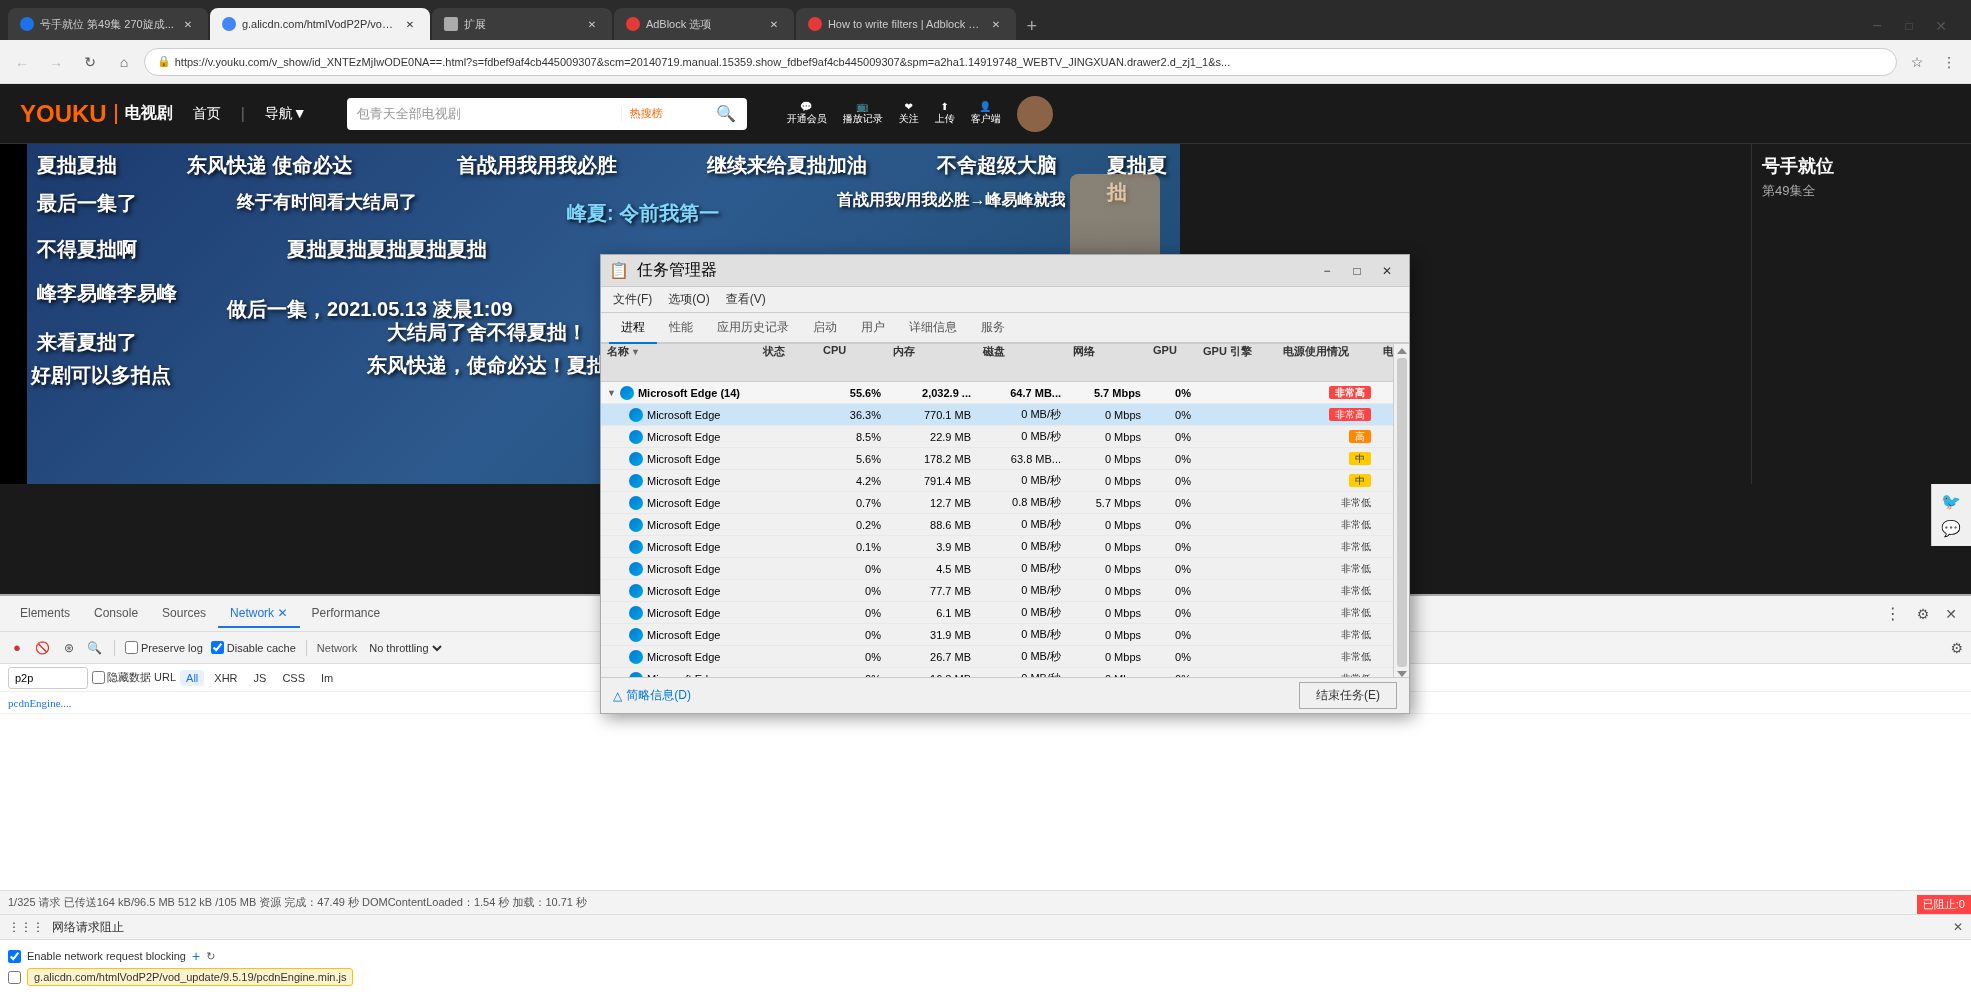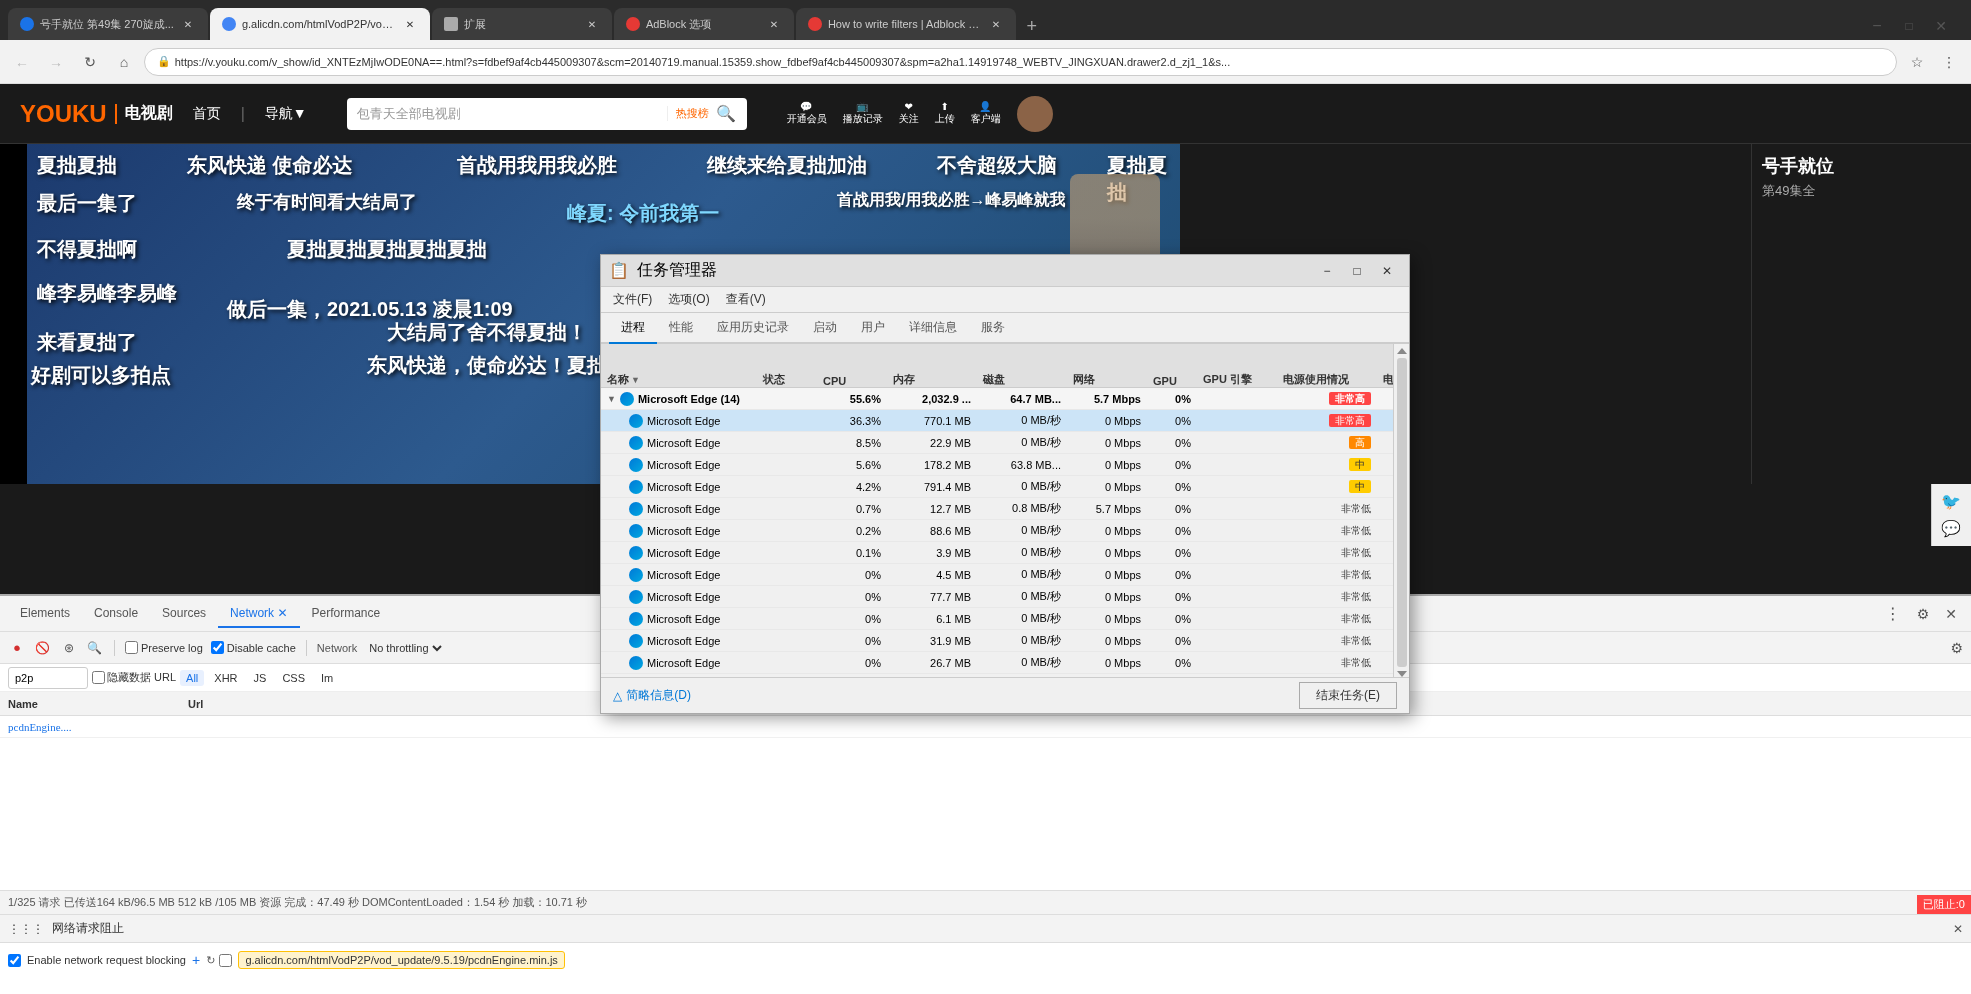--- a/index.html
+++ b/index.html
@@ -24,21 +24,21 @@
 
     
     .content-area { flex: 1; position: relative; overflow: hidden; }
 
     
     .youku-page { width: 100%; height: 100%; background: #1a1a1a; position: absolute; top: 0; left: 0; }
 
     
     .youku-header { background: #1a1a1a; height: 60px; display: flex; align-items: center; padding: 0 20px; gap: 20px; border-bottom: 1px solid #333; }
     .youku-logo { color: #ff6600; font-size: 28px; font-weight: bold; display: flex; align-items: center; gap: 4px; }
-    .youku-search { flex: 1; max-width: 400px; background: white; border-radius: 4px; height: 32px; display: flex; align-items: center; padding: 0 10px; margin: 1px 20px; }
+    .youku-search { flex: 1; max-width: 400px; background: white; border-radius: 4px; height: 32px; display: flex; align-items: center; padding: 0 10px; margin: 1px 20px; gap: 46px; }
     .youku-actions { display: flex; gap: 16px; color: white; font-size: 11px; align-items: center; }
 
     
     .video-area { width: 600px; height: 400px; background: #000; position: absolute; top: 60px; left: 0; overflow: hidden; }
     .video-overlay { width: 100%; height: 100%; background: linear-gradient(135deg, #1a3a5c 0%, #2c5282 50%, #1a3a5c 100%); display: flex; align-items: center; justify-content: center; position: relative; }
 
     
     .sidebar { position: absolute; right: 0; top: 0; bottom: 0; width: 220px; background: #1a1a1a; border-left: 1px solid #333; padding: 10px; }
 
     
@@ -73,39 +73,39 @@
     .request-row { display: flex; height: 22px; align-items: center; border-bottom: 1px solid #f0f0f0; cursor: pointer; }
     .request-cell { padding: 0 8px; overflow: hidden; text-overflow: ellipsis; white-space: nowrap; font-family: Liberation Serif, serif; }
 
     
     .status-bar { background: #f3f3f3; height: 24px; display: flex; align-items: center; padding: 0 8px; font-size: 11px; color: #555; border-top: 1px solid #ddd; }
 
     
     .network-block-panel { background: #fff; border-top: 1px solid #ddd; height: 80px; display: flex; flex-direction: column; }
     .panel-header { background: #f3f3f3; height: 28px; display: flex; align-items: center; padding: 0 8px; font-size: 12px; color: #333; border-bottom: 1px solid #ddd; gap: 8px; }
     .panel-close { margin-left: auto; cursor: pointer; color: #555; }
-    .panel-content { padding: 8px; display: flex; gap: 4px; }
+    .panel-content { padding: 8px; display: flex; flex-direction: column; gap: 4px; }
     .panel-row { display: flex; align-items: center; gap: 6px; font-size: 11px; color: #333; }
     .blocked-url { background: #fff3cd; padding: 2px 6px; border-radius: 3px; font-size: 11px; color: #333; border: 1px solid #ffc107; }
 
     
     .task-manager { position: absolute; top: 170px; left: 600px; width: 810px; height: 460px; background: #f0f0f0; border: 1px solid #aaa; box-shadow: 4px 4px 16px rgba(0,0,0,0.4); display: flex; flex-direction: column; z-index: 100; }
     .tm-titlebar { background: #e0e0e0; height: 32px; display: flex; align-items: center; padding: 0 8px; border-bottom: 1px solid #ccc; gap: 8px; }
     .tm-controls { margin-left: auto; display: flex; gap: 2px; }
     .tm-btn { width: 28px; height: 22px; display: flex; align-items: center; justify-content: center; cursor: pointer; font-size: 12px; color: #333; }
 
     .tm-menubar { background: #f0f0f0; height: 26px; display: flex; align-items: center; padding: 0 4px; border-bottom: 1px solid #ccc; font-size: 12px; }
     .tm-menu-item { padding: 4px 8px; cursor: pointer; color: #333; }
 
     .tm-tabs { background: #f0f0f0; display: flex; border-bottom: 2px solid #ccc; padding: 0 8px; }
     .tm-tab { padding: 6px 12px; font-size: 12px; color: #555; cursor: pointer; border-bottom: 2px solid transparent; margin-bottom: -2px; }
     .tm-tab.active { color: #000; border-bottom: 2px solid #0078d7; }
 
     .tm-table { flex: 1; overflow: hidden; display: flex; flex-direction: column; }
-    .tm-table-header { display: flex; background: #e0e0e0; border-bottom: 1px solid #ccc; height: 44px; align-items: flex-end; font-size: 11px; font-weight: bold; color: #333; cursor: pointer; }
+    .tm-table-header { display: flex; background: #e0e0e0; border-bottom: 1px solid #ccc; height: 38px; align-items: flex-start; font-size: 11px; font-weight: bold; color: #333; cursor: pointer; }
     .tm-th { padding: 0 6px; overflow: hidden; text-align: right; display: flex; align-items: center; }
     .tm-th:first-child { text-align: left; flex: 1; }
     .tm-th-sort { font-size: 9px; color: #666; margin-left: 2px; }
 
     .tm-rows { flex: 1; overflow-y: auto; }
     .tm-row { display: flex; height: 22px; align-items: center; border-bottom: 1px solid #e8e8e8; font-size: 11px; }
     .tm-row.selected { background: #cce4f7; }
     .tm-row.group-header { background: #f5f5f5; font-weight: bold; }
     .tm-cell { padding: 0 6px; overflow: hidden; text-overflow: ellipsis; white-space: nowrap; text-align: right; }
     .tm-cell:first-child { text-align: left; flex: 1; display: flex; align-items: center; gap: 4px; }
@@ -312,24 +312,20 @@
         </label>
         <div class="filter-btn active">All</div>
         <div class="filter-btn">XHR</div>
         <div class="filter-btn">JS</div>
         <div class="filter-btn">CSS</div>
         <div class="filter-btn">Im</div>
       </div>
 
 
       <div class="request-list">
-        <div class="request-header">
-          <div class="request-header-cell" style="width:180px;">Name</div>
-          <div class="request-header-cell" style="flex:1;">Url</div>
-        </div>
         <div class="request-rows">
           <div class="request-row">
             <div class="request-cell" style="width:180px; color:#1a73e8;">pcdnEngine....</div>
           </div>
         </div>
       </div>
 
       <div class="status-bar">
         <span>1/325 请求  已传送164 kB/96.5 MB  512 kB /105 MB 资源  完成：47.49 秒  DOMContentLoaded：1.54 秒  加载：10.71 秒</span>
       </div>

